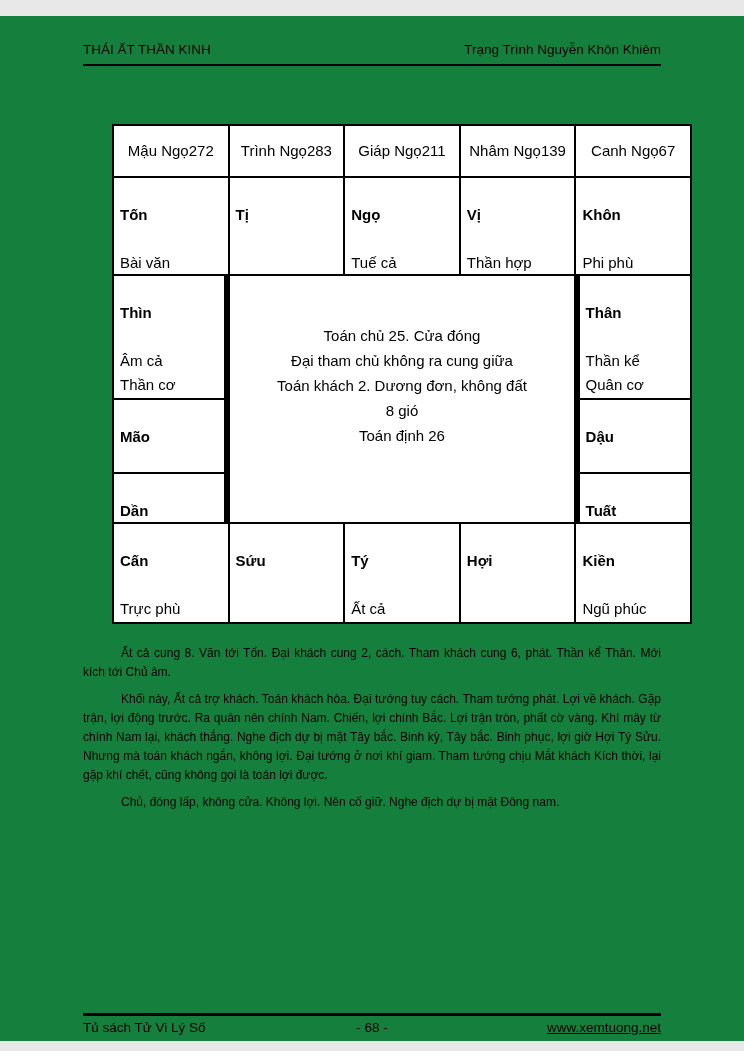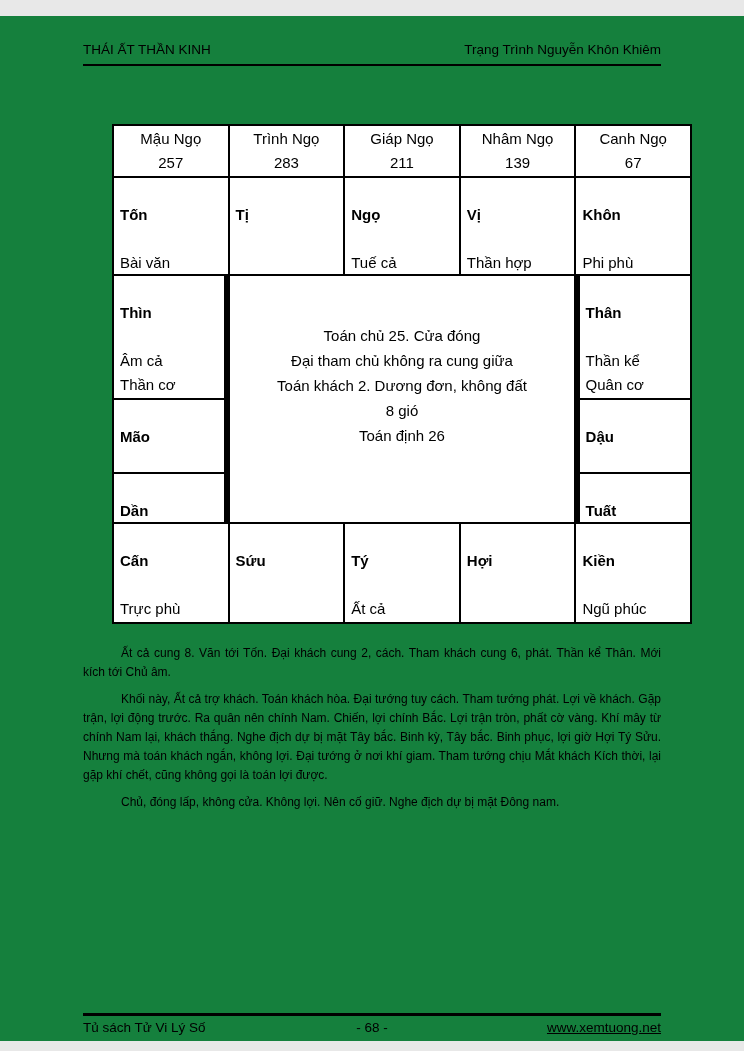--- a/index.html
+++ b/index.html
@@ -43,21 +43,21 @@
   .t-cell {
     background:#fff;
     padding:1px 6px;
     overflow:hidden;
     white-space:pre-line;
   }
   .t-cell .lbl { font-weight:bold; display:block; }
   .t-cell .lines { display:block; white-space:pre-line; }
   .year-cell {
     background:#fff;
-    display:flex; flex-direction:column;
+    display:flex; 
     justify-content:center; align-items:center;
     overflow:hidden; text-align:center;
   }
   .t-middle {
     display:grid;
     grid-template-columns:repeat(5,1fr);
     gap:6px;
     background:#000;
     min-height:0;
   }
@@ -107,21 +107,21 @@
   <div class="page-header">
     <span>THÁI ẤT THẦN KINH</span>
     <span>Trạng Trình Nguyễn Khôn Khiêm</span>
   </div>
 
   <div class="chart-table">
 
     <div class="t-row">
       <div class="year-cell">
         <span>Mậu Ngọ</span>
-        <span>257</span>
+        <span>272</span>
       </div>
       <div class="year-cell">
         <span>Trình Ngọ</span>
         <span>283</span>
       </div>
       <div class="year-cell">
         <span>Giáp Ngọ</span>
         <span>211</span>
       </div>
       <div class="year-cell">

